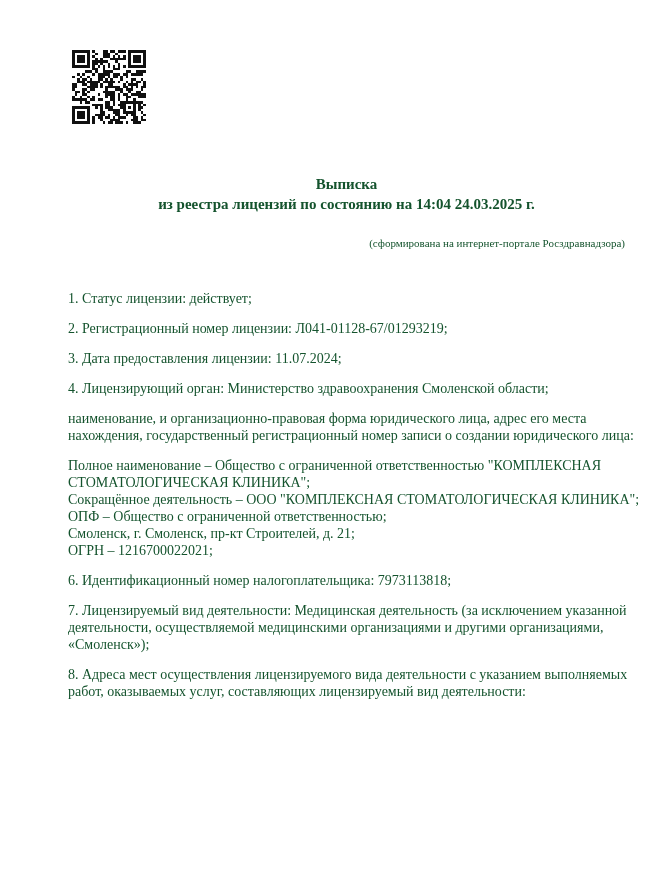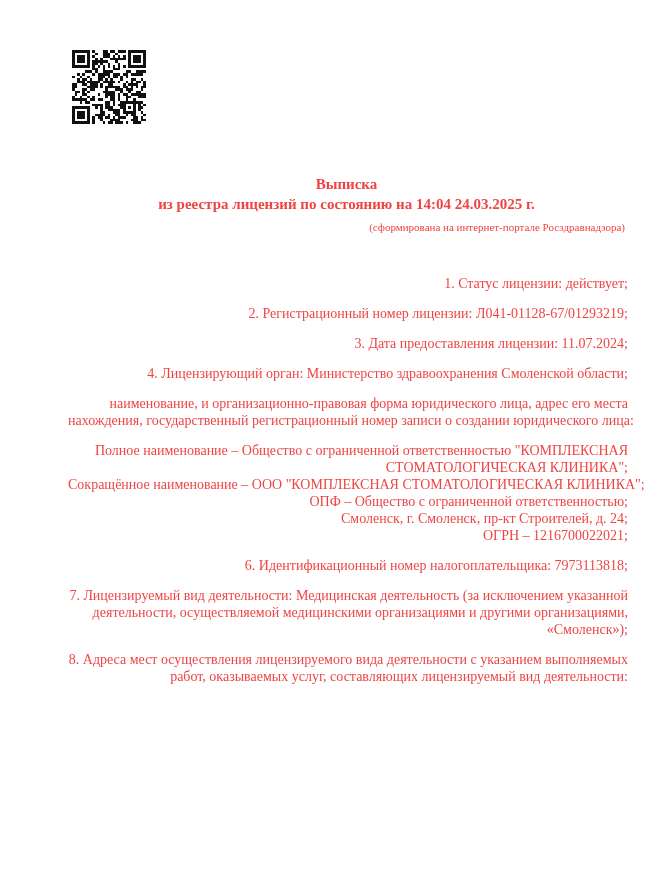--- a/index.html
+++ b/index.html
@@ -2,21 +2,21 @@
 <html><head>
 <meta charset="utf-8">
 <style>
   * { margin: 0; padding: 0; box-sizing: border-box; }
   html, body { background: #ffffff; }
   .page {
     position: relative;
     width: 654px;
     height: 872px;
     background: #ffffff;
-    color: #ef4444;
+    color: #14532d;
     font-family: "Liberation Serif", "DejaVu Serif", serif;
     overflow: hidden;
   }
   .qr {
     position: absolute;
     left: 72px;
     top: 50px;
     width: 74px;
     height: 74px;
   }
@@ -27,34 +27,33 @@
     top: 174px;
     width: 557px;
     text-align: center;
     font-weight: bold;
     font-size: 15px;
     line-height: 20px;
   }
   .subtitle {
     position: absolute;
     left: 68px;
-    top: 220px;
+    top: 236px;
     width: 557px;
     text-align: right;
     font-size: 11px;
     line-height: 14px;
   }
   .doc-body {
     position: absolute;
     left: 68px;
-    top: 275px;
+    top: 290px;
     width: 560px;
     font-size: 14px;
     line-height: 17px;
-    text-align: right;
   }
   .paragraph { margin-bottom: 13px; }
   .line { white-space: nowrap; }
 </style>
 </head>
 <body>
 
 <div class="page">
 
   <div class="qr">
@@ -520,23 +519,23 @@
       <div class="paragraph">
         <div class="line">4. Лицензирующий орган: Министерство здравоохранения Смоленской области;</div>
       </div>
       <div class="paragraph">
         <div class="line">наименование, и организационно-правовая форма юридического лица, адрес его места</div>
         <div class="line">нахождения, государственный регистрационный номер записи о создании юридического лица:</div>
       </div>
       <div class="paragraph">
         <div class="line">Полное наименование – Общество с ограниченной ответственностью "КОМПЛЕКСНАЯ</div>
         <div class="line">СТОМАТОЛОГИЧЕСКАЯ КЛИНИКА";</div>
-        <div class="line">Сокращённое наименование – ООО "КОМПЛЕКСНАЯ СТОМАТОЛОГИЧЕСКАЯ КЛИНИКА";</div>
+        <div class="line">Сокращённое деятельность – ООО "КОМПЛЕКСНАЯ СТОМАТОЛОГИЧЕСКАЯ КЛИНИКА";</div>
         <div class="line">ОПФ – Общество с ограниченной ответственностью;</div>
-        <div class="line">Смоленск, г. Смоленск, пр-кт Строителей, д. 24;</div>
+        <div class="line">Смоленск, г. Смоленск, пр-кт Строителей, д. 21;</div>
         <div class="line">ОГРН – 1216700022021;</div>
       </div>
       <div class="paragraph">
         <div class="line">6. Идентификационный номер налогоплательщика: 7973113818;</div>
       </div>
       <div class="paragraph">
         <div class="line">7. Лицензируемый вид деятельности: Медицинская деятельность (за исключением указанной</div>
         <div class="line">деятельности, осуществляемой медицинскими организациями и другими организациями,</div>
         <div class="line">«Смоленск»);</div>
       </div>

